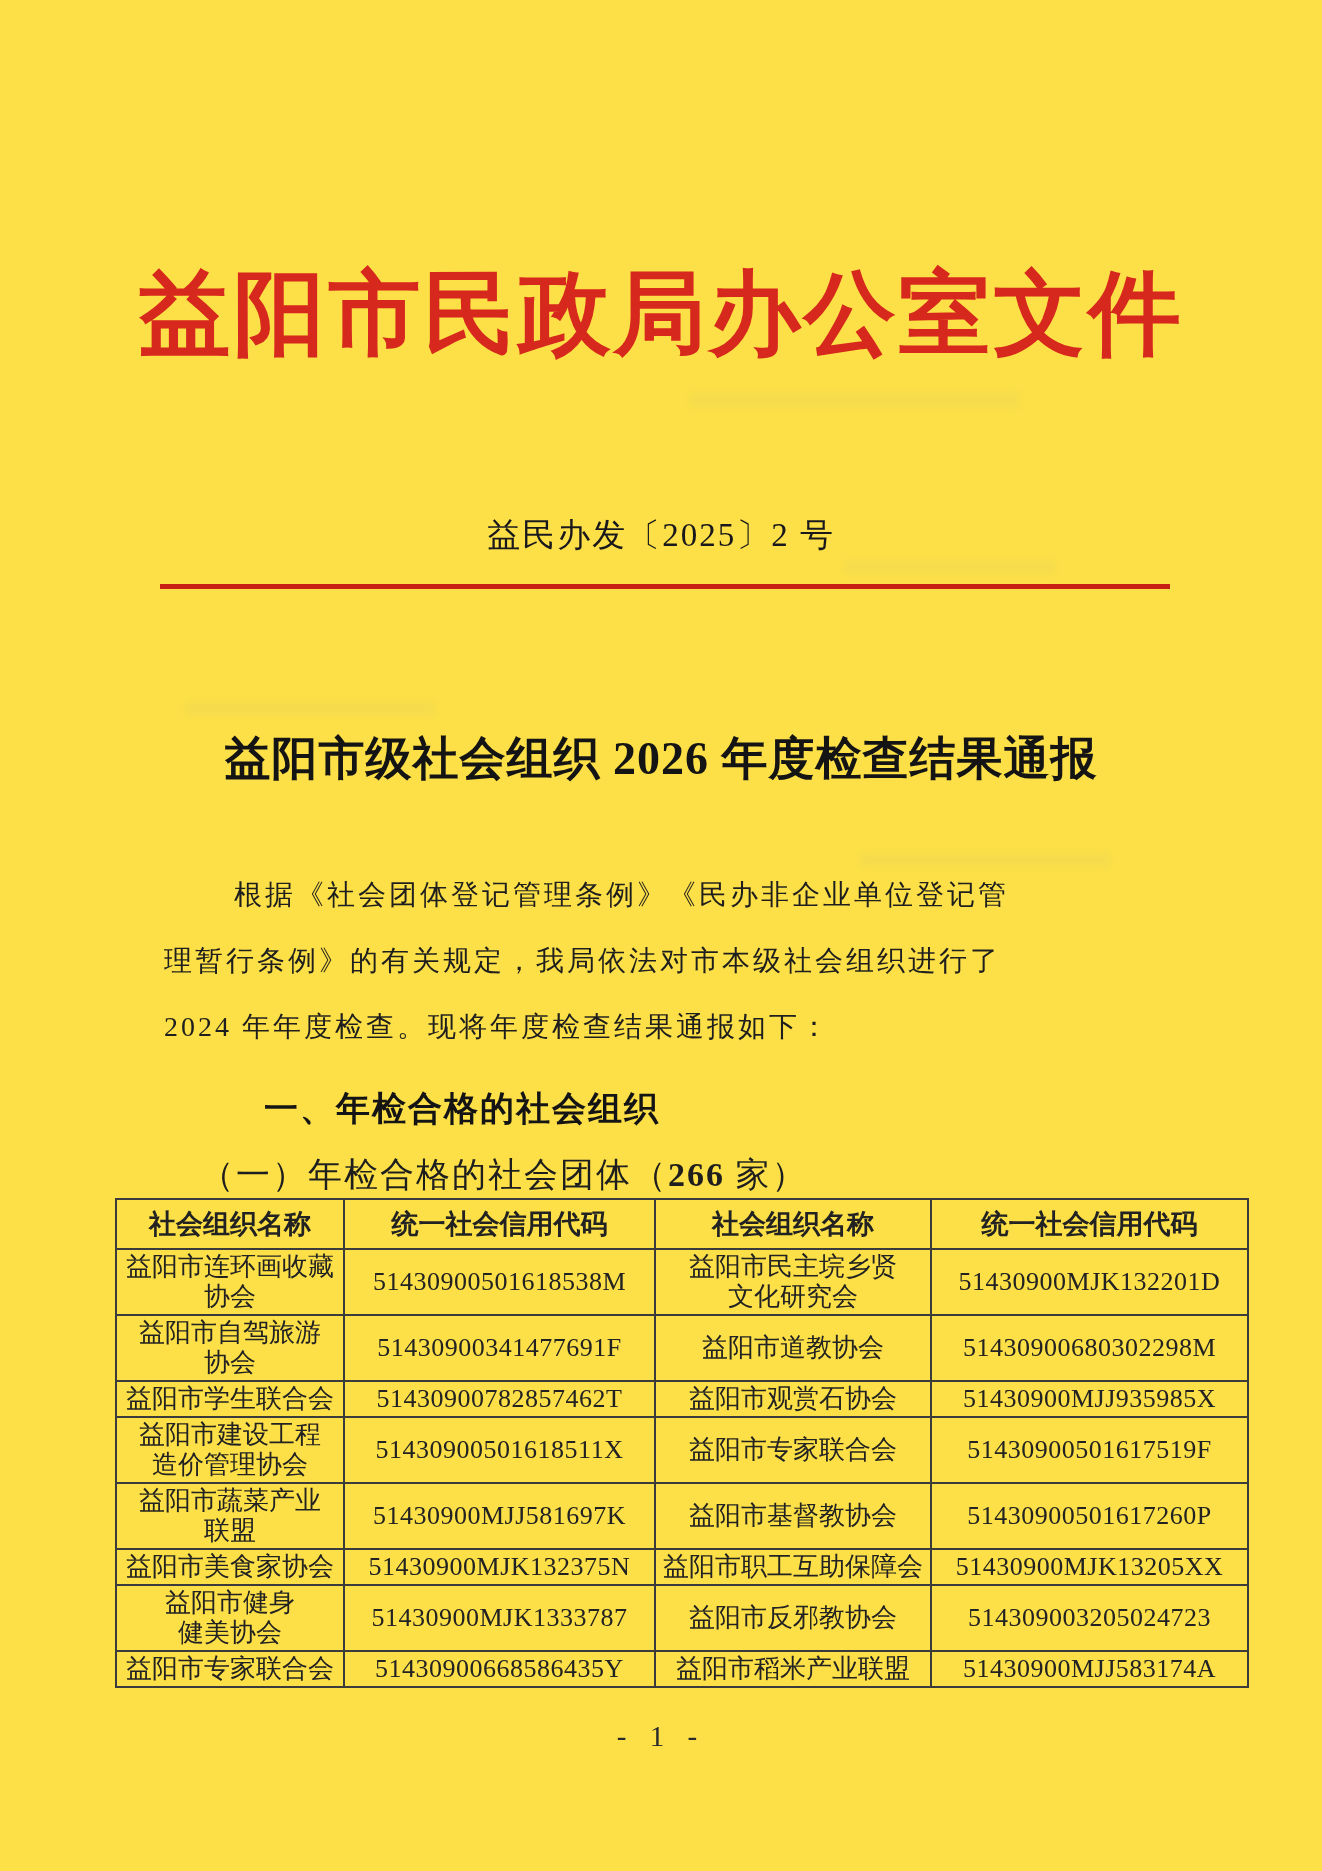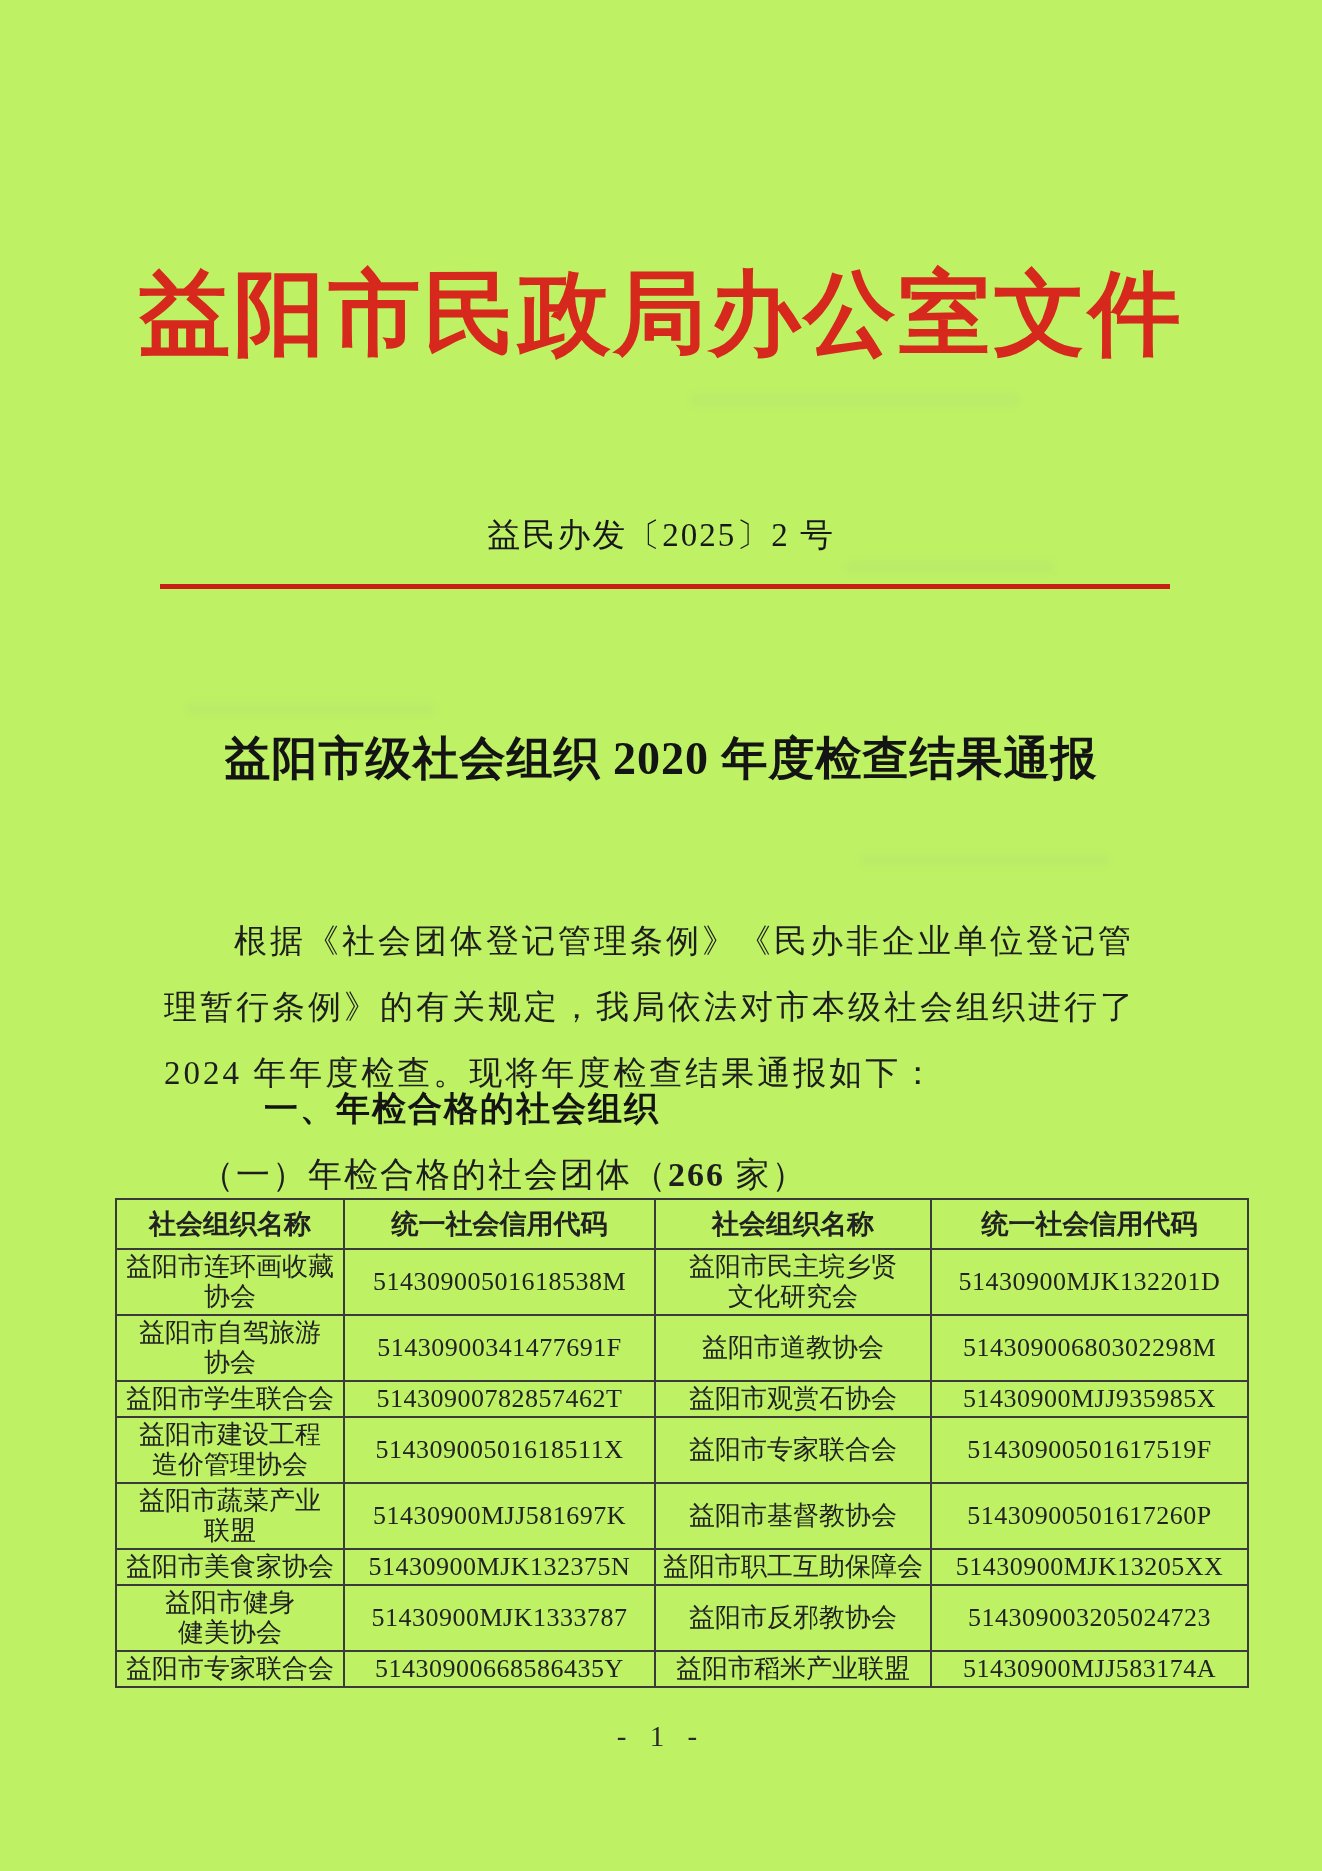--- a/index.html
+++ b/index.html
@@ -67,24 +67,24 @@
     width: 100%;
     text-align: center;
     font-size: 46px;
     font-weight: 700;
     letter-spacing: 1px;
     color: #141414;
   }
 
   .body-text {
     position: absolute;
-    top: 908px;
+    top: 862px;
     left: 164px;
     width: 1000px;
-    font-size: 33px;
+    font-size: 28px;
     line-height: 66px;
   }
   .body-line { letter-spacing: 3px; white-space: nowrap; }
   .body-line.indent { text-indent: 70px; }
 
   .section-heading {
     position: absolute;
     top: 1086px;
     left: 232px;
     font-size: 34px;
@@ -139,34 +139,34 @@
     width: 100%;
     text-align: center;
     font-size: 29px;
     letter-spacing: 8px;
     color: #2a2a2a;
   }
 </style>
 </head>
 <body>
 
-<div class="page" style="background-color: #bef264;">
+<div class="page" style="background-color: #fde047;">
 
   <div class="artifact a1"></div>
   <div class="artifact a2"></div>
   <div class="artifact a3"></div>
   <div class="artifact a4"></div>
 
   <div class="header-title" style="color: rgb(214, 40, 28);">益阳市民政局办公室文件</div>
 
   <div class="doc-number">益民办发〔2025〕2 号</div>
 
   <div class="red-line" style="background-color: rgb(201, 32, 21);"></div>
 
-  <div class="doc-title">益阳市级社会组织 2020 年度检查结果通报</div>
+  <div class="doc-title">益阳市级社会组织 2026 年度检查结果通报</div>
 
   <div class="body-text">
     <div class="body-line indent">根据《社会团体登记管理条例》《民办非企业单位登记管</div>
     <div class="body-line">理暂行条例》的有关规定，我局依法对市本级社会组织进行了</div>
     <div class="body-line">2024 年年度检查。现将年度检查结果通报如下：</div>
   </div>
 
   <div class="section-heading">一、年检合格的社会组织</div>
 
   <div class="subsection">

